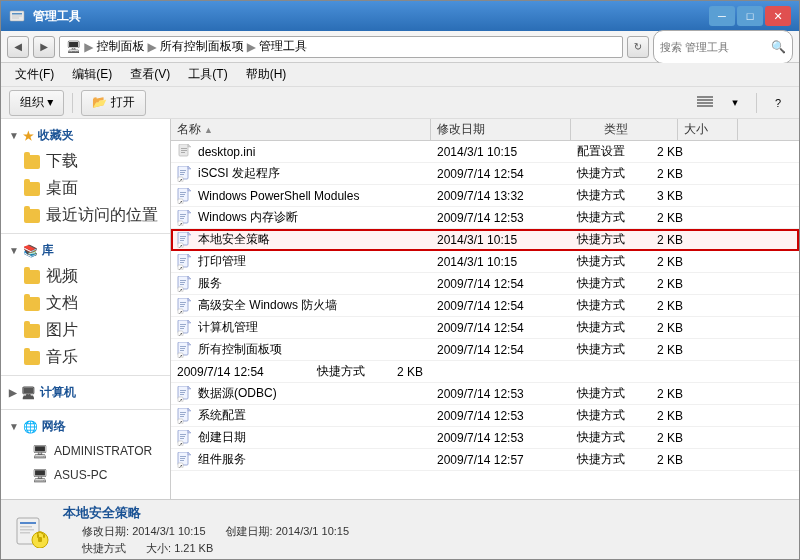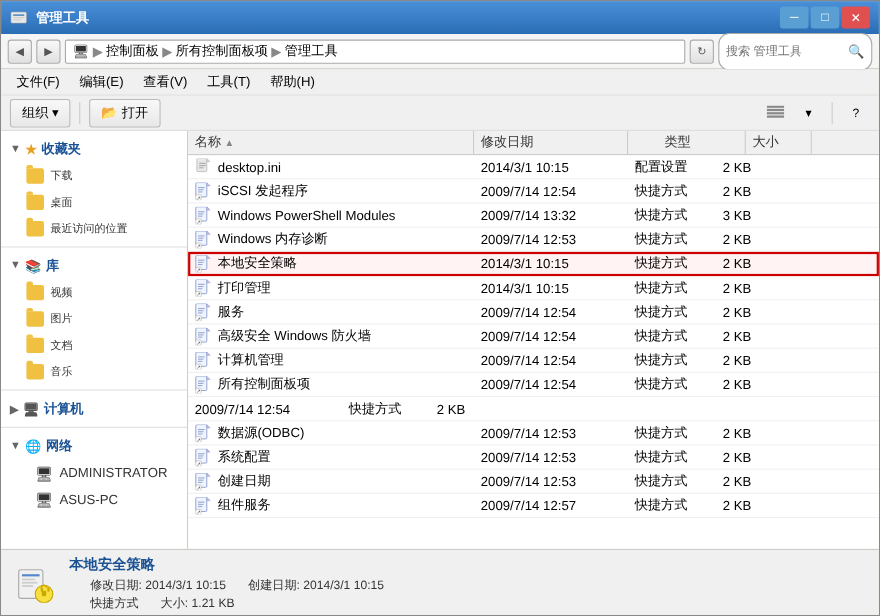--- a/index.html
+++ b/index.html
@@ -7,21 +7,21 @@
       font-family: "Microsoft YaHei", "SimHei", sans-serif;
       font-size: 12px;
       background: #c0c0c0;
       width: 800px;
       height: 560px;
       overflow: hidden;
     }
     .window {
       width: 800px;
       height: 560px;
-      background: #fef9c3;
+      background: #404040;
       border: 1px solid #888;
       display: flex;
       flex-direction: column;
     }
     
     .title-bar {
       background: linear-gradient(to bottom, #4a90d9, #2a6db5);
       height: 30px;
       display: flex;
       align-items: center;
@@ -212,21 +212,21 @@
     .sidebar-arrow {
       margin-right: 4px;
       font-size: 10px;
       color: #666;
     }
     .sidebar-item {
       display: flex;
       align-items: center;
       padding: 3px 8px 3px 22px;
       cursor: pointer;
-      font-size: 10px;
+      font-size: 16px;
       color: #333;
     }
     .sidebar-item-icon {
       width: 18px;
       height: 18px;
       margin-right: 5px;
       display: flex;
       align-items: center;
       justify-content: center;
       flex-shrink: 0;
@@ -480,27 +480,27 @@
       <div class="sidebar-item">
         <div class="sidebar-item-icon">
             <div class="icon-folder"></div>
           </div>
         <span>视频</span>
       </div>
       <div class="sidebar-item">
         <div class="sidebar-item-icon">
             <div class="icon-folder"></div>
           </div>
-        <span>图片</span>
+        <span>文档</span>
       </div>
       <div class="sidebar-item">
         <div class="sidebar-item-icon">
             <div class="icon-folder"></div>
           </div>
-        <span>文档</span>
+        <span>图片</span>
       </div>
       <div class="sidebar-item">
         <div class="sidebar-item-icon">
             <div class="icon-folder"></div>
           </div>
         <span>音乐</span>
       </div>
 
       <div class="sidebar-divider"></div>
 

